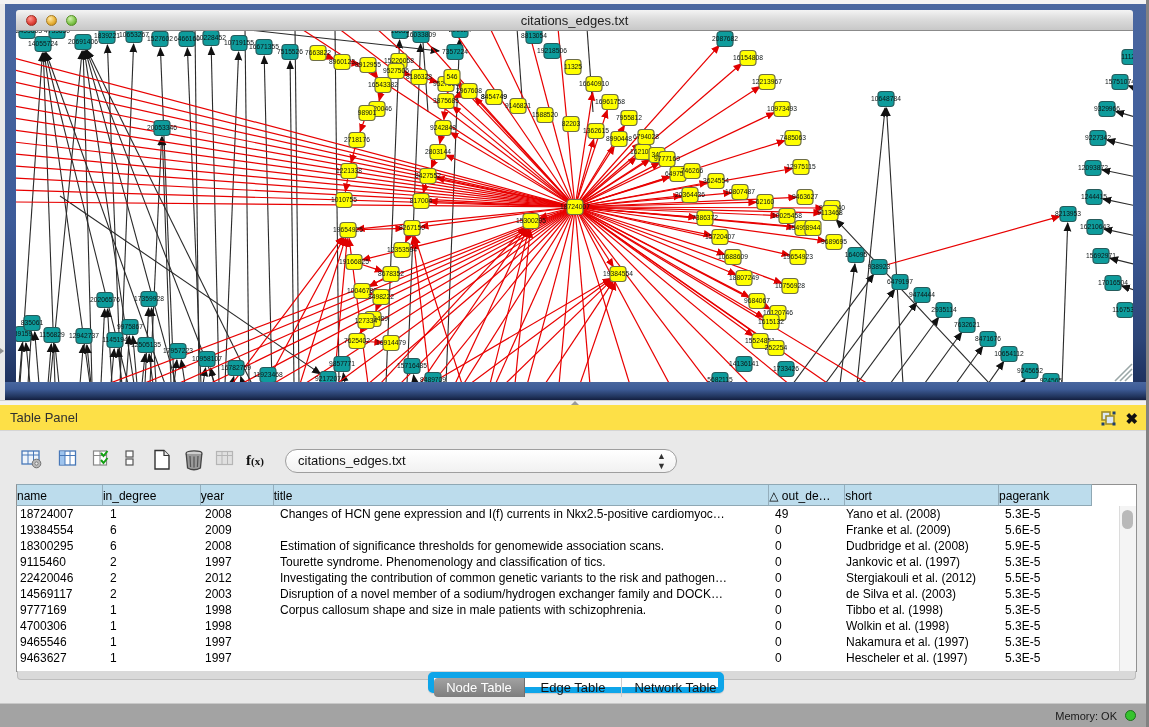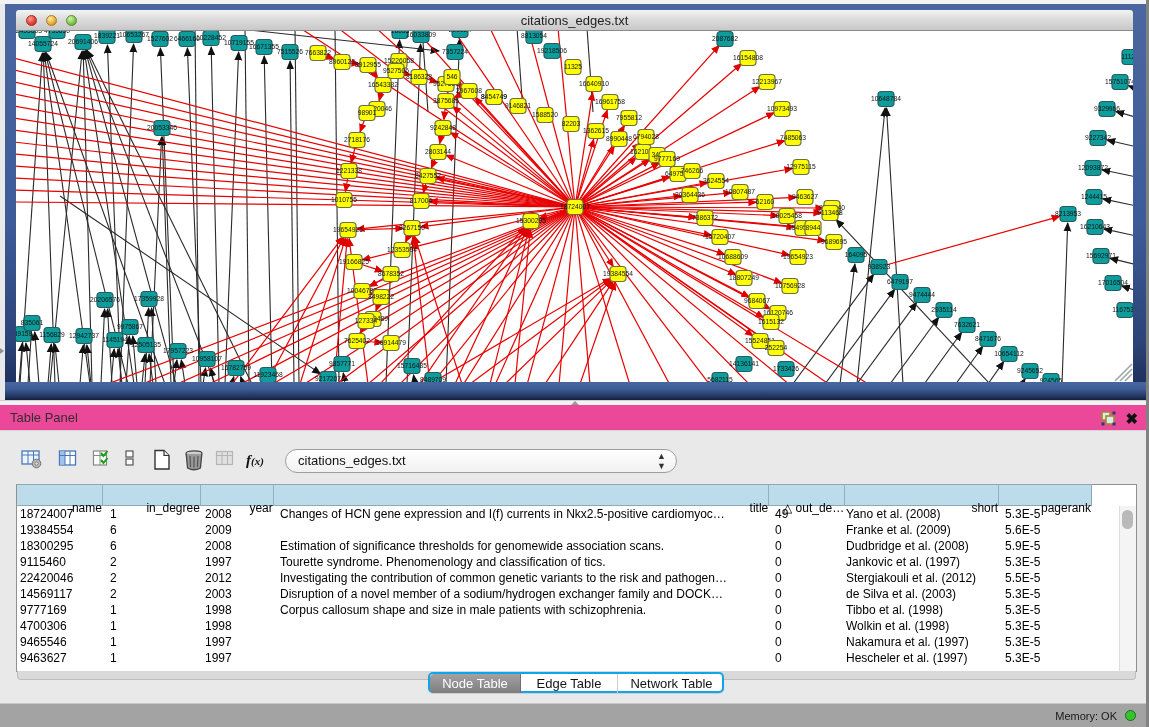--- a/index.html
+++ b/index.html
@@ -14,40 +14,40 @@
 #tl2{left:30px;background:radial-gradient(circle at 35% 30%,#ffe9a8,#e8b33b 55%,#b97f14);border:0.5px solid #a77a1e}
 #tl3{left:50px;background:radial-gradient(circle at 35% 30%,#d2f0b2,#84c84f 55%,#4e9221);border:0.5px solid #559026}
 #canvas{left:11px;top:27px;width:1117px;height:351px;background:#fff;overflow:hidden}
 #wbottom{left:0;top:378px;width:1141px;height:18px;background:linear-gradient(180deg,#49679f,#3d5b96 40%,#22365f 80%,#131f40)}
 
 #split{left:0;top:400px;width:1149px;height:5px;background:#f2f2f2;border-top:1px solid #cfcfcf}
 #split .grab{position:absolute;left:571px;top:0px;width:0;height:0;border-left:4px solid transparent;border-right:4px solid transparent;border-bottom:4px solid #9a9a9a}
 #larrow{left:0px;top:348px;width:0;height:0;border-top:3px solid transparent;border-bottom:3px solid transparent;border-left:4px solid #909090}
 
 #panel{left:0;top:405px;width:1146px;height:322px;background:#e9e9e9}
-#phead{left:0;top:0;width:1146px;height:26px;background:#ec4899;border-bottom:1px solid #d5d5d5}
+#phead{left:0;top:0;width:1146px;height:26px;background:#fde047;border-bottom:1px solid #d5d5d5}
 #phead .lab{position:absolute;left:10px;top:5px;font-size:13px;color:#303030}
 #pclose{right:8px;top:5px;font-size:15px;font-weight:bold;color:#111}
 
 .ticon{position:absolute;top:44px}
 #dropdown{left:285px;top:44px;width:392px;height:24px;background:linear-gradient(180deg,#ffffff,#f1f1f1);border:1px solid #9e9e9e;border-radius:12px;font-size:13px;color:#111;line-height:22px;padding-left:12px}
 #dropdown .ud{position:absolute;right:10px;top:1px;font-size:9px;color:#333;line-height:10px}
 
 #tablebox{left:16px;top:79px;width:1121px;height:188px;background:#fff;border:1px solid #919191}
 #thead{position:absolute;left:16px;top:79px;height:22px;width:1076px;background:#bcdcec;border:1px solid #8fa8b4;border-left:1px solid #919191;display:flex;font-size:12px;color:#000}
-#thead span{display:inline-block;text-align:right;border-right:1px solid #94aebc;padding-top:16px;height:100%}
+#thead span{display:inline-block;text-align:left;border-right:1px solid #94aebc;padding-top:4px;height:100%}
 .tr{position:absolute;left:17px;width:1080px;height:16px;font-size:12px;color:#000;white-space:nowrap}
 .tr span{position:absolute;top:1px}
 .c0{left:3px}.c1{left:93px}.c2{left:188px}.c3{left:263px;width:492px;overflow:hidden}
 .c4{left:758px}.c5{left:829px;width:154px;text-align:left}.c6{left:988px}
 #vsb{left:1119px;top:101px;width:17px;height:165px;background:#f4f4f4;border-left:1px solid #dcdcdc}
 #vsb .thumb{position:absolute;left:2px;top:4px;width:11px;height:19px;border-radius:6px;background:#b9b9b9}
 #hgray{left:17px;top:266px;width:1119px;height:9px;background:#d9d9d9;border-radius:0 0 4px 4px;border:1px solid #bdbdbd;border-top:none}
 
-#tabs{left:428px;top:267px;width:296px;height:21px;background:#fff;border:2px solid #0ea5e9;border-radius:5px;font-size:13px;box-shadow:0 1px 1px rgba(0,0,0,0.12)}
+#tabs{left:428px;top:267px;width:296px;height:21px;background:#fff;border:6px solid #0ea5e9;border-radius:5px;font-size:13px;box-shadow:0 1px 1px rgba(0,0,0,0.12)}
 #tabs .seg{position:absolute;top:0;height:19px;line-height:19px;text-align:center;color:#141414}
 #seg1{left:0;width:91px;background:linear-gradient(180deg,#a2a2a2,#7e7e7e);color:#fff !important;border-radius:4px 0 0 4px;border-right:1px solid #6f6f6f}
 #seg2{left:92px;width:94px}
 #seg3{left:187px;width:108px;border-left:1px solid #cccccc}
 
 #status{left:0;top:703px;width:1149px;height:24px;border-top:1px solid #c8c8c8;background:#a3a3a3}
 #mem{position:absolute;right:32px;top:6px;font-size:11px;color:#1a1a1a}
 #dot{position:absolute;right:13px;top:6px;width:11px;height:11px;border-radius:50%;background:#35c32e;border:1.5px solid #1c6e1c}
 #redge{left:1146px;top:0;width:3px;height:727px;background:#828282}
 #topstrip{left:0;top:0;width:1146px;height:4px;background:#f3f3f3}
@@ -641,21 +641,21 @@
     <ellipse cx="11" cy="4.4" rx="8" ry="2.6" fill="#cfcfcf" stroke="#444" stroke-width="1.3"></ellipse>
     <path d="M3.2,5 L4.6,19 Q11,22.5 17.4,19 L18.8,5" fill="#9a9a9a" stroke="#444" stroke-width="1.3"></path>
     <path d="M7,7 L7.6,18 M11,7.4 L11,18.6 M15,7 L14.4,18" stroke="#555" stroke-width="1.2" fill="none"></path>
   </svg>
   <svg class="ticon" style="left:215px" width="20" height="20" viewBox="0 0 20 20">
     <rect x="1.5" y="2.5" width="16" height="13" fill="#e0e0e0" stroke="#b5b5b5" stroke-width="1.2"></rect>
     <line x1="1.5" y1="6.5" x2="17.5" y2="6.5" stroke="#b5b5b5"></line>
     <line x1="7" y1="2.5" x2="7" y2="15.5" stroke="#b5b5b5"></line>
       <line x1="12.5" y1="2.5" x2="12.5" y2="15.5" stroke="#b5b5b5"></line>
   </svg>
-  <div class="ticon" style="left:246px;top:47px;font-family:'Liberation Serif',serif;font-style:italic;font-size:15px;color:#111;font-weight:bold">f<span style="font-size:11px">(x)</span></div>
+  <div class="ticon" style="left:246px;top:47px;font-family:'Liberation Serif',serif;font-size:15px;color:#111;font-weight:bold">f<span style="font-size:11px">(x)</span></div>
   <div class="abs" id="dropdown">citations_edges.txt<span class="ud">▲<br>▼</span></div>
 
   <div class="abs" id="tablebox"></div>
   <div class="abs" id="thead">
     <span style="width:86px">name</span>
       <span style="width:98px">in_degree</span>
       <span style="width:73px">year</span>
       <span style="width:496px">title</span>
       <span style="width:76px">△ out_de…</span>
       <span style="width:154px">short</span>

